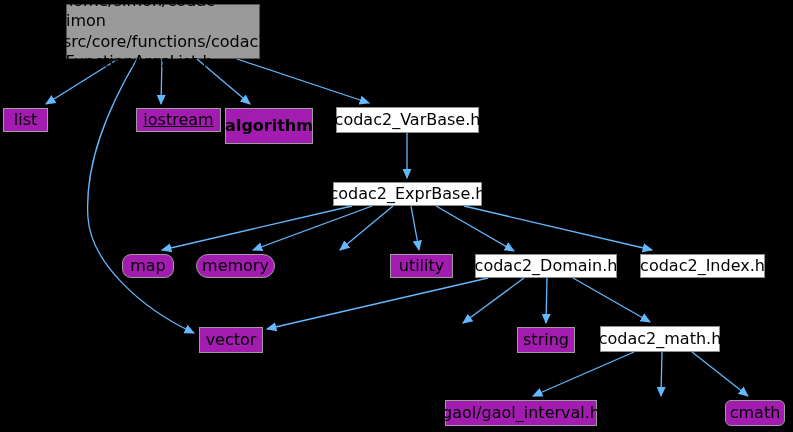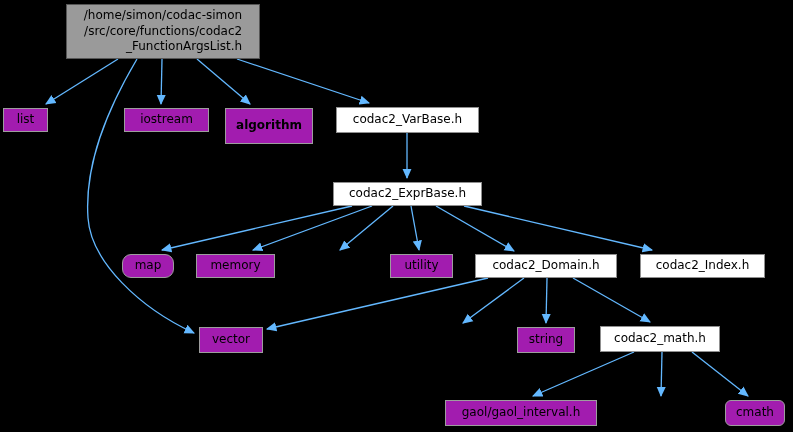--- a/index.html
+++ b/index.html
@@ -9,22 +9,22 @@
     background:#000;
     font-family:"DejaVu Sans","Liberation Sans",sans-serif;
     overflow:hidden;
   }
   .edges{position:absolute;left:0;top:0;width:793px;height:432px;}
   .edge{stroke:#63b8ff;stroke-width:1.3;fill:none;}
   .node{
     position:absolute;
     display:flex;align-items:center;justify-content:center;
     box-sizing:border-box;
-    font-size:12px;line-height:1.28;
-    color:#000;text-align:right;
+    font-size:16px;line-height:1.28;
+    color:#000;text-align:left;
     white-space:pre-line;
     padding:0 4px;
   }
   .node.gray{background:#a21caf;border:1px solid #9d9d9d;}
   .node.white{background:#ffffff;border:1px solid #8f8f8f;}
   .node.main{background:#9a9a9a;border:1px solid #565656;}
 </style>
 </head>
 <body>
 
@@ -55,28 +55,28 @@
     <path class="edge" d="M634,352 L533,396" marker-end="url(#arrow)"></path>
     <path class="edge" d="M662,352 L661,396" marker-end="url(#arrow)"></path>
     <path class="edge" d="M692,352 L748,396" marker-end="url(#arrow)"></path>
   </svg>
 
   <div class="node main" style="left:66px;top:4px;width:194px;height:55px;">/home/simon/codac-simon
 /src/core/functions/codac2
 _FunctionArgsList.h</div>
 
   <div class="node gray" style="left:3px;top:108px;width:45px;height:24px;">list</div>
-  <div class="node gray" style="left:124px;top:108px;width:85px;height:24px;">iostream</div>
+  <div class="node gray" style="left:136px;top:108px;width:85px;height:24px;text-decoration:underline;">iostream</div>
   <div class="node gray" style="left:225px;top:108px;width:88px;height:36px;font-weight:bold;">algorithm</div>
   <div class="node white" style="left:336px;top:107px;width:143px;height:26px;">codac2_VarBase.h</div>
 
   <div class="node white" style="left:333px;top:182px;width:149px;height:24px;">codac2_ExprBase.h</div>
 
   <div class="node gray" style="left:122px;top:254px;width:52px;height:24px;border-radius:9px;">map</div>
-  <div class="node gray" style="left:196px;top:254px;width:79px;height:24px;">memory</div>
+  <div class="node gray" style="left:196px;top:254px;width:79px;height:24px;border-radius:12px;">memory</div>
   <div class="node gray" style="left:390px;top:254px;width:63px;height:24px;">utility</div>
   <div class="node white" style="left:475px;top:254px;width:142px;height:24px;">codac2_Domain.h</div>
   <div class="node white" style="left:640px;top:254px;width:125px;height:24px;">codac2_Index.h</div>
 
   <div class="node gray" style="left:199px;top:327px;width:64px;height:26px;">vector</div>
   <div class="node gray" style="left:517px;top:327px;width:58px;height:26px;">string</div>
   <div class="node white" style="left:600px;top:326px;width:120px;height:26px;">codac2_math.h</div>
 
   <div class="node gray" style="left:445px;top:400px;width:152px;height:26px;">gaol/gaol_interval.h</div>
   <div class="node gray" style="left:725px;top:400px;width:60px;height:26px;border-radius:6px;">cmath</div>

